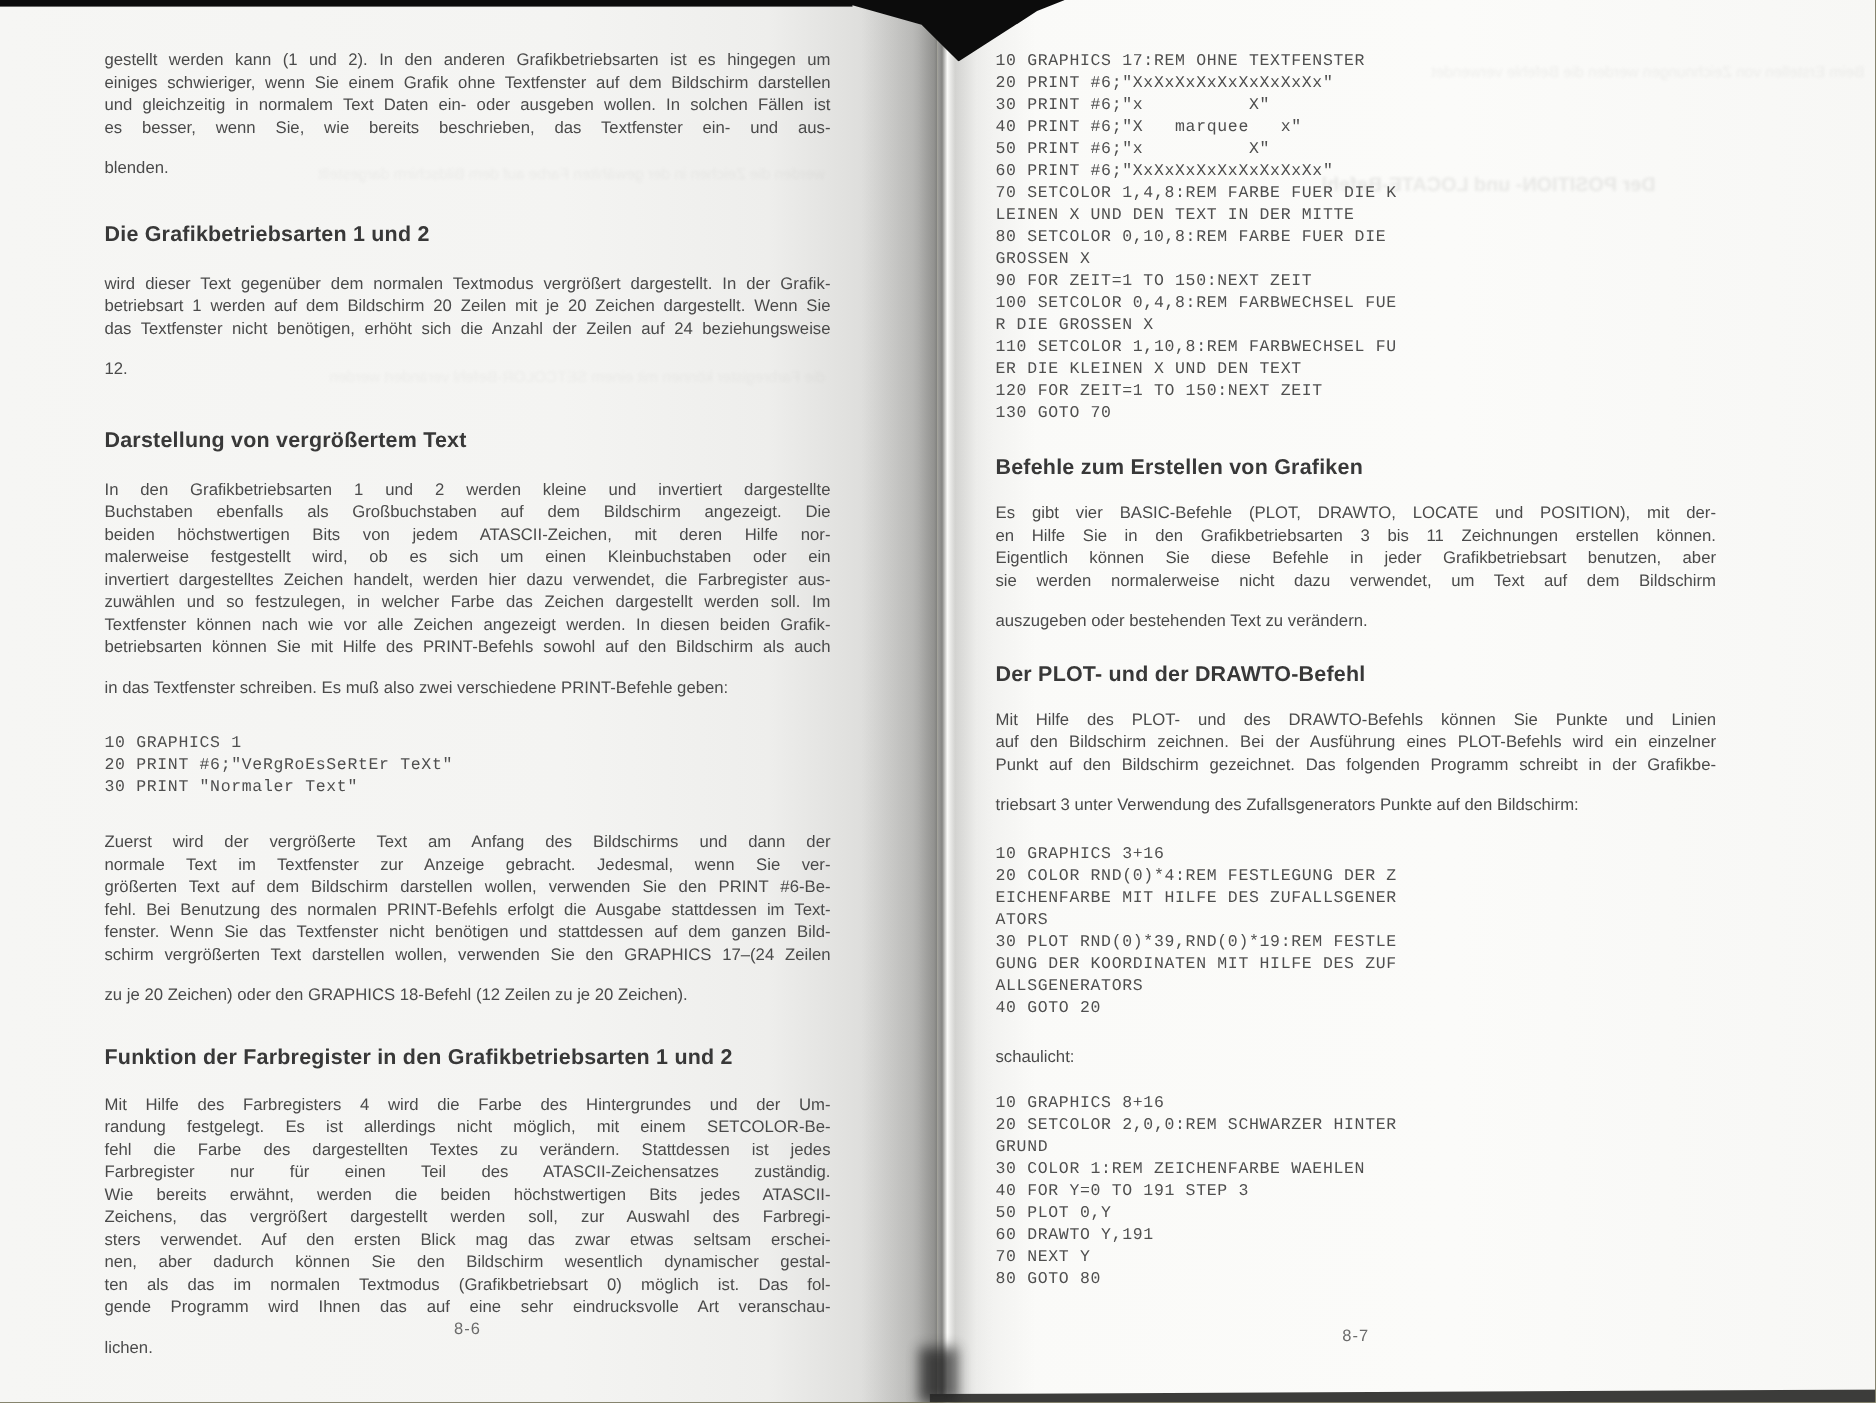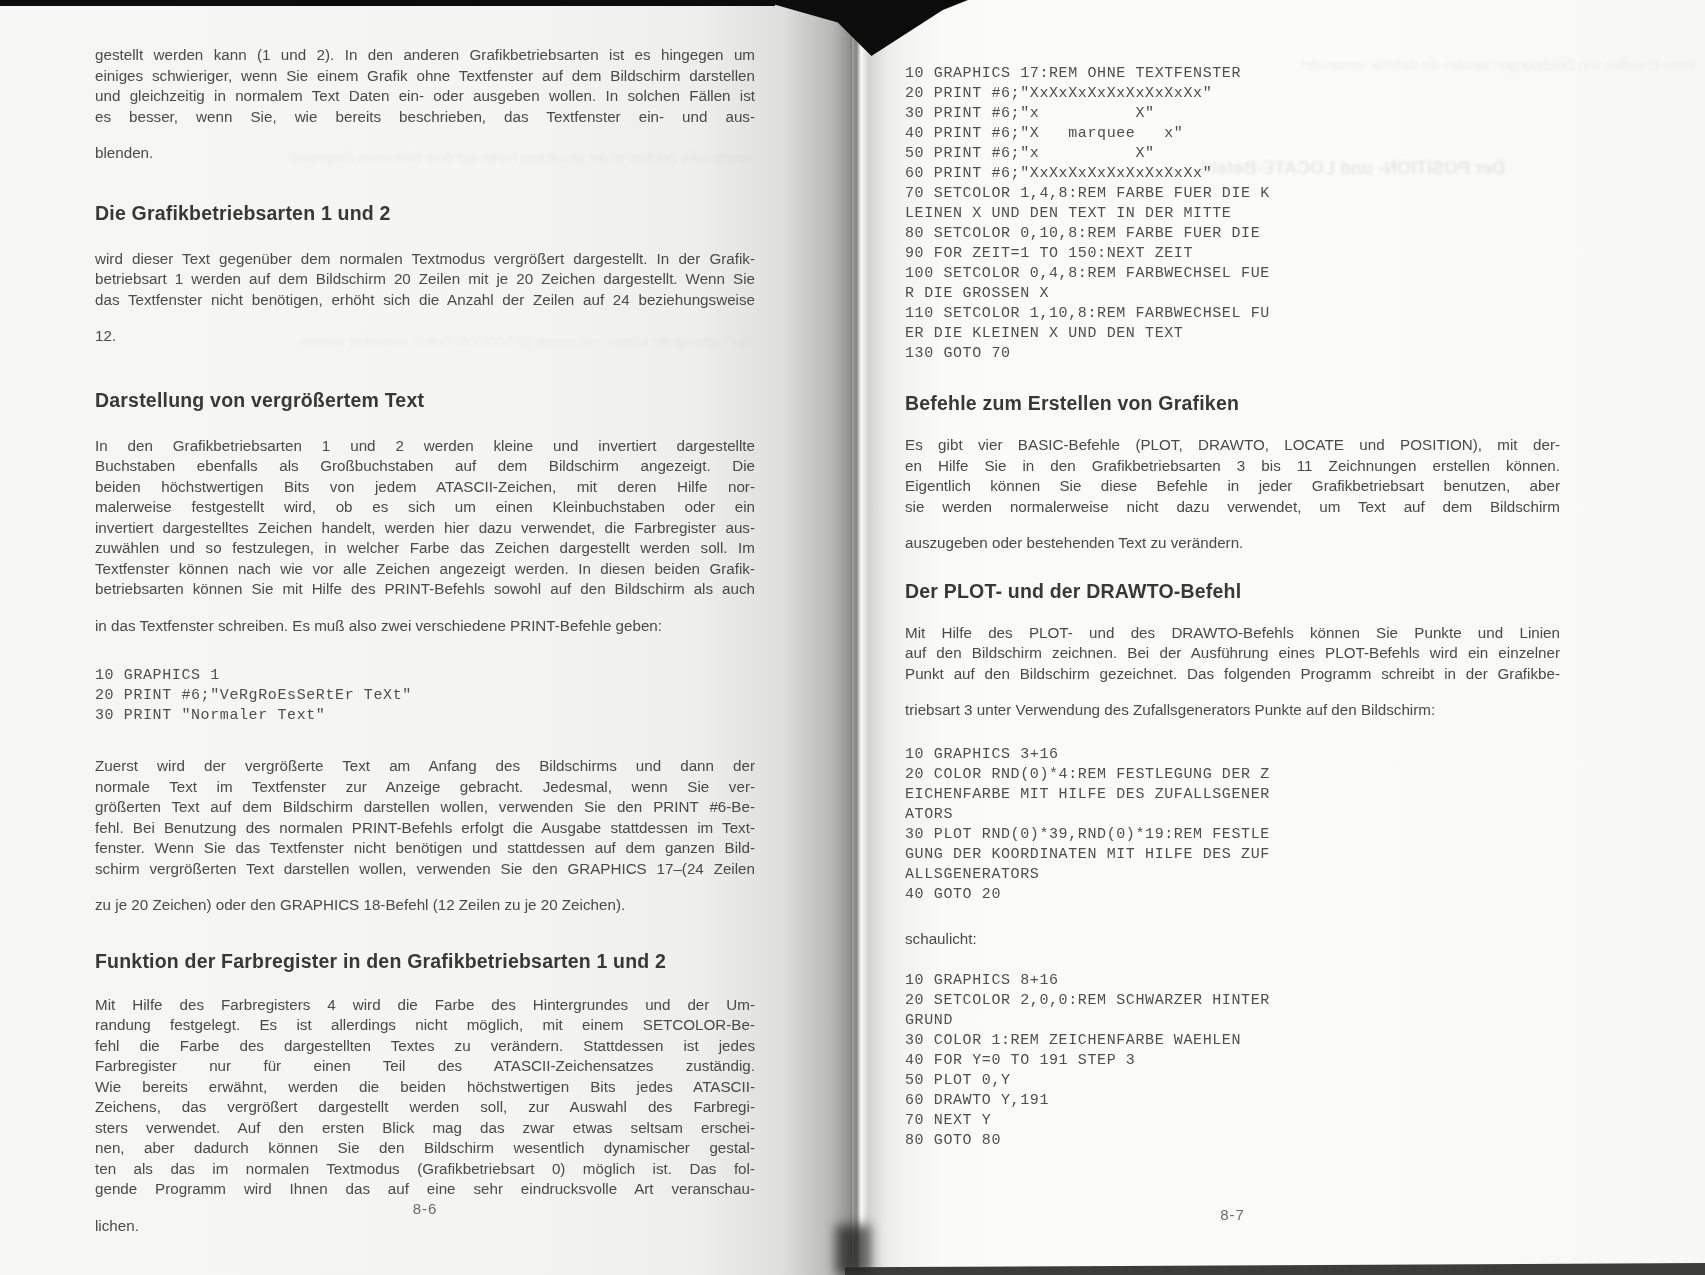--- a/index.html
+++ b/index.html
@@ -30,21 +30,21 @@
   #top-wedge{position:absolute;left:758px;top:0;width:210px;height:56px;background:#0c0c0c;
     clip-path:polygon(0 0,100% 0,88% 18%,54% 100%,38% 40%);}
   #bottom-strip{position:absolute;left:845px;top:1258px;width:860px;height:17px;background:#3c3c3a;
     clip-path:polygon(0 55%,100% 30%,100% 100%,0 100%);}
   #spine-bottom{position:absolute;left:836px;top:1225px;width:34px;height:50px;background:#222;
     filter:blur(6px);opacity:.75;}
 
   
   .col{position:absolute;top:0;color:#474747;}
   #left-col{left:95px;width:660px;padding-top:45px;}
-  #right-col{left:905px;width:655px;padding-top:64px;}
+  #right-col{left:905px;width:655px;padding-top:46px;}
 
   .para{font-size:15.2px;line-height:20.5px;color:#4a4a4a;}
   .para .bline{text-align:justify;text-align-last:justify;white-space:normal;}
   .para .bline:last-child{text-align-last:left;margin-top:16px;}
 
   .heading{font-weight:bold;font-size:19.5px;line-height:23px;color:#383838;letter-spacing:.2px;}
 
   .code{font-family:"Liberation Mono","DejaVu Sans Mono",monospace;
         font-size:15px;line-height:20px;color:#4f4f4f;letter-spacing:.6px;}
   .code .cline{white-space:pre;}
@@ -169,25 +169,27 @@
     <div id="rp-code1" class="code">
         <div class="cline">10 GRAPHICS 17:REM OHNE TEXTFENSTER</div>
         <div class="cline">20 PRINT #6;"XxXxXxXxXxXxXxXxXx"</div>
         <div class="cline">30 PRINT #6;"x          X"</div>
         <div class="cline">40 PRINT #6;"X   marquee   x"</div>
         <div class="cline">50 PRINT #6;"x          X"</div>
         <div class="cline">60 PRINT #6;"XxXxXxXxXxXxXxXxXx"</div>
         <div class="cline">70 SETCOLOR 1,4,8:REM FARBE FUER DIE K</div>
         <div class="cline">LEINEN X UND DEN TEXT IN DER MITTE</div>
         <div class="cline">80 SETCOLOR 0,10,8:REM FARBE FUER DIE</div>
+        <div class="cline">GROSSEN X</div>
         <div class="cline">90 FOR ZEIT=1 TO 150:NEXT ZEIT</div>
         <div class="cline">100 SETCOLOR 0,4,8:REM FARBWECHSEL FUE</div>
         <div class="cline">R DIE GROSSEN X</div>
         <div class="cline">110 SETCOLOR 1,10,8:REM FARBWECHSEL FU</div>
         <div class="cline">ER DIE KLEINEN X UND DEN TEXT</div>
+        <div class="cline">120 FOR ZEIT=1 TO 150:NEXT ZEIT</div>
         <div class="cline">130 GOTO 70</div>
       </div>
 
     <div id="rp-heading1" class="heading">Befehle zum Erstellen von Grafiken</div>
 
     <div id="rp-para1" class="para">
         <div class="bline">Es gibt vier BASIC-Befehle (PLOT, DRAWTO, LOCATE und POSITION), mit der-</div>
         <div class="bline">en Hilfe Sie in den Grafikbetriebsarten 3 bis 11 Zeichnungen erstellen können.</div>
         <div class="bline">Eigentlich können Sie diese Befehle in jeder Grafikbetriebsart benutzen, aber</div>
         <div class="bline">sie werden normalerweise nicht dazu verwendet, um Text auf dem Bildschirm</div>

